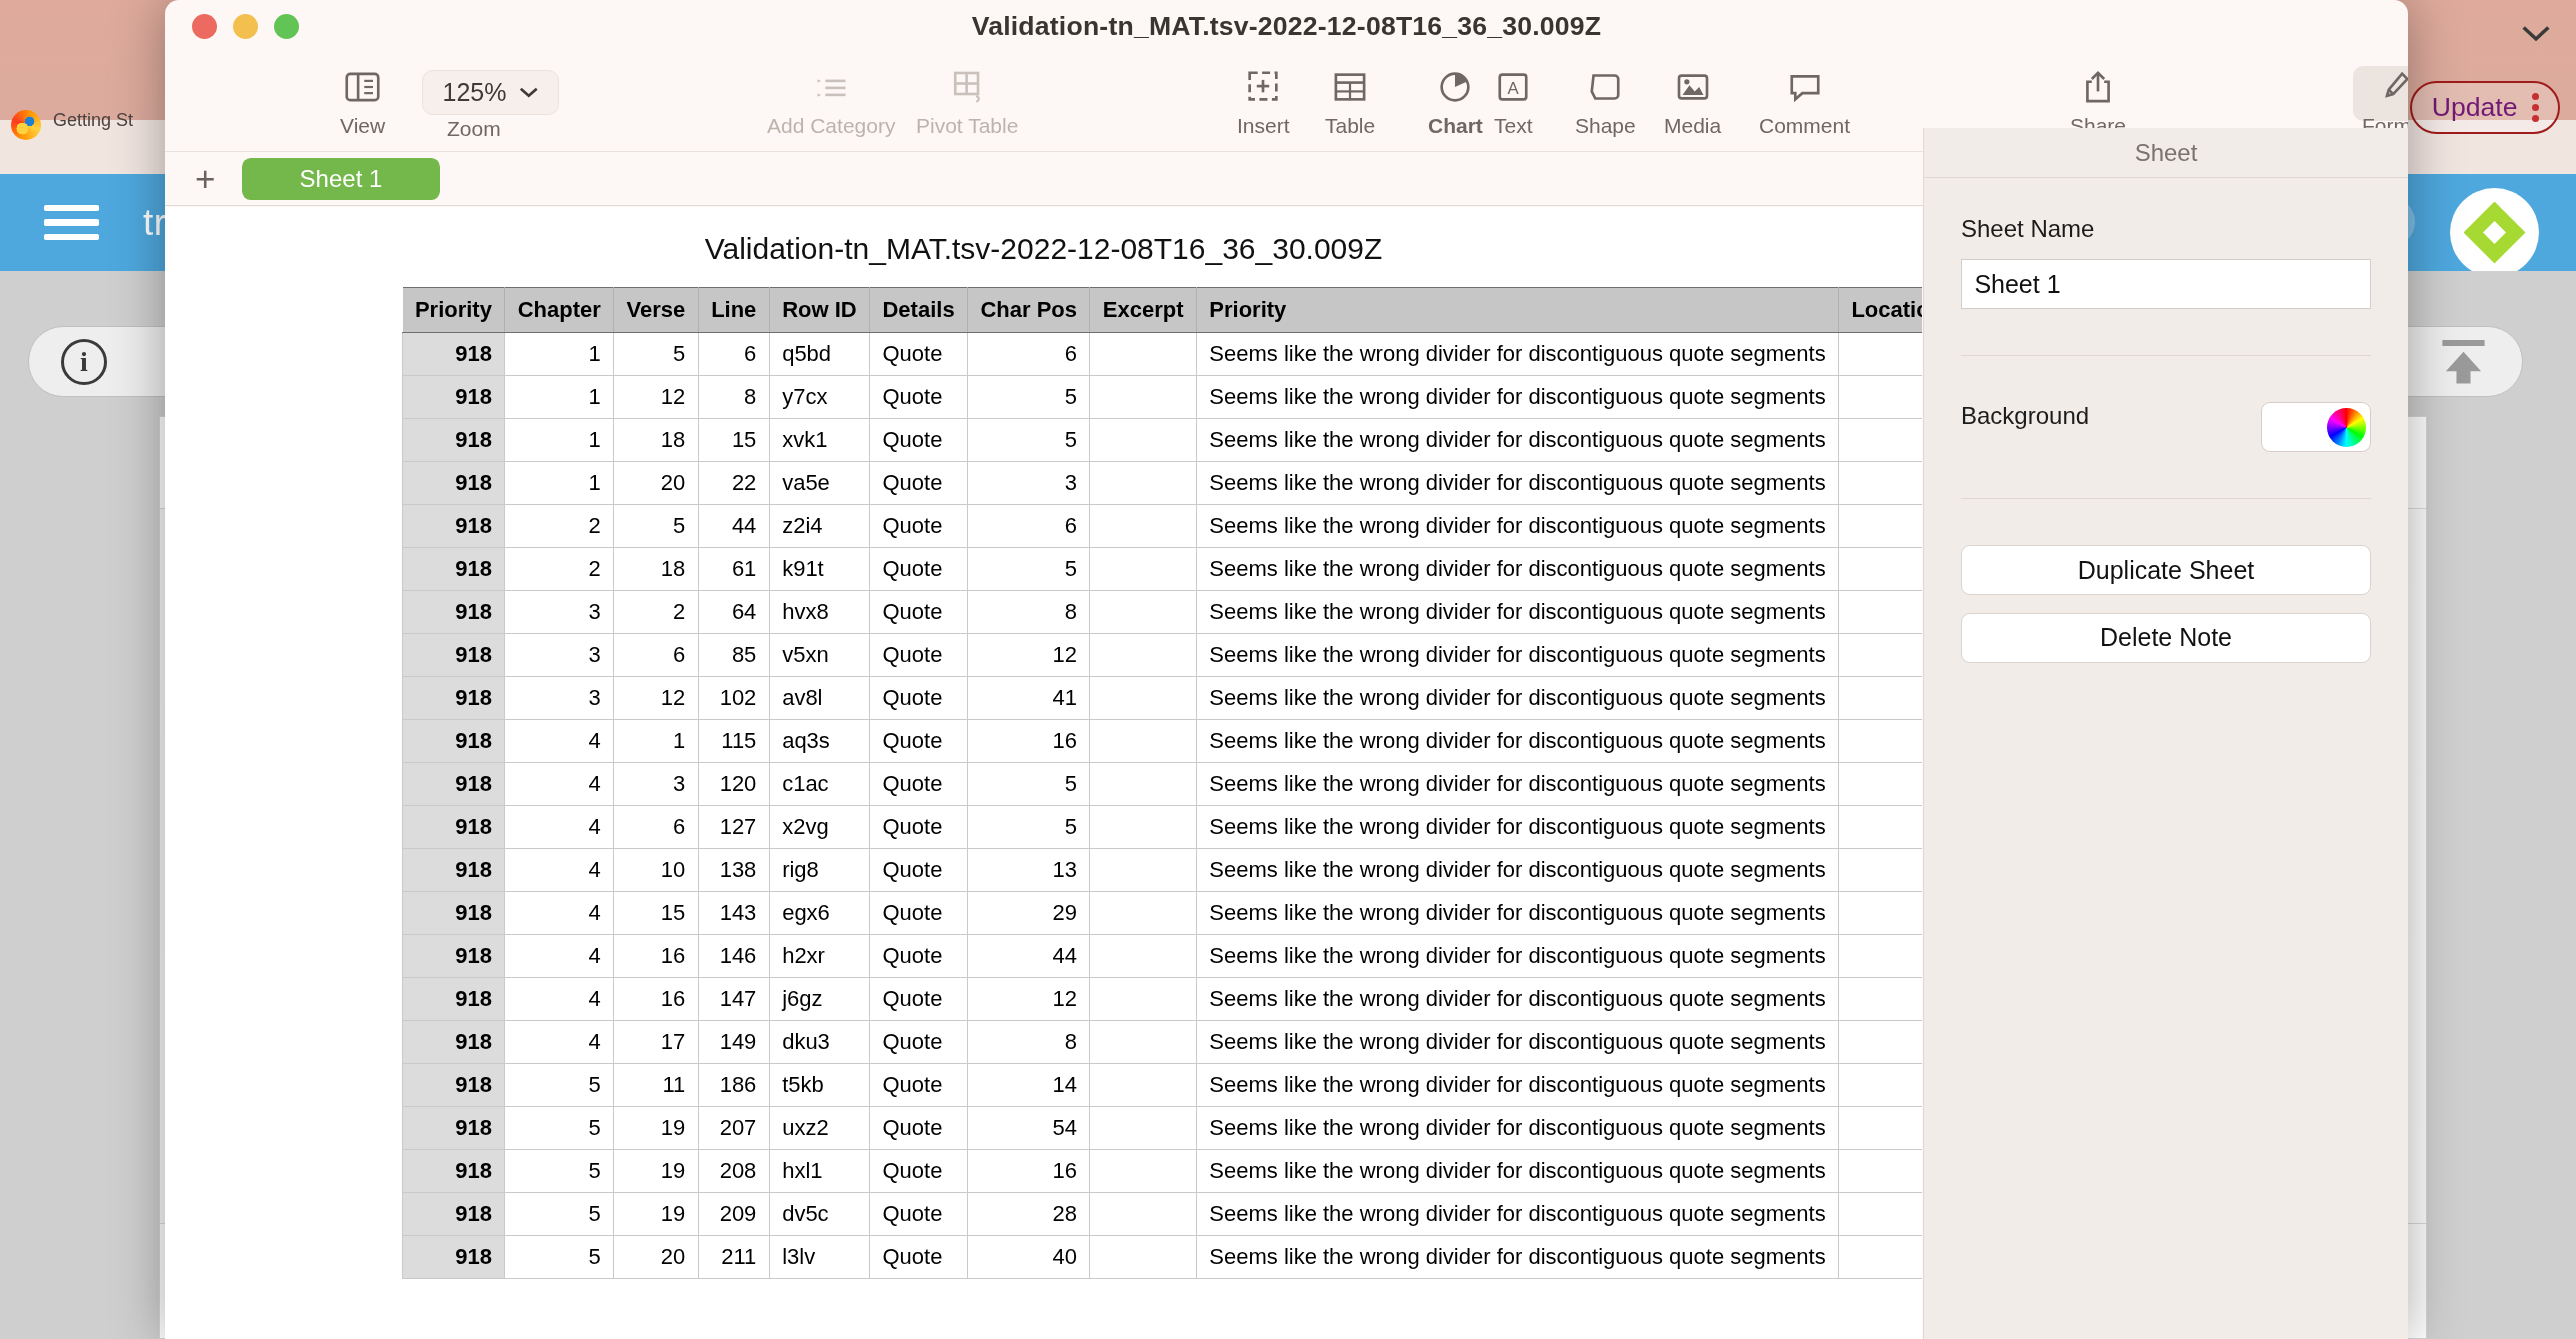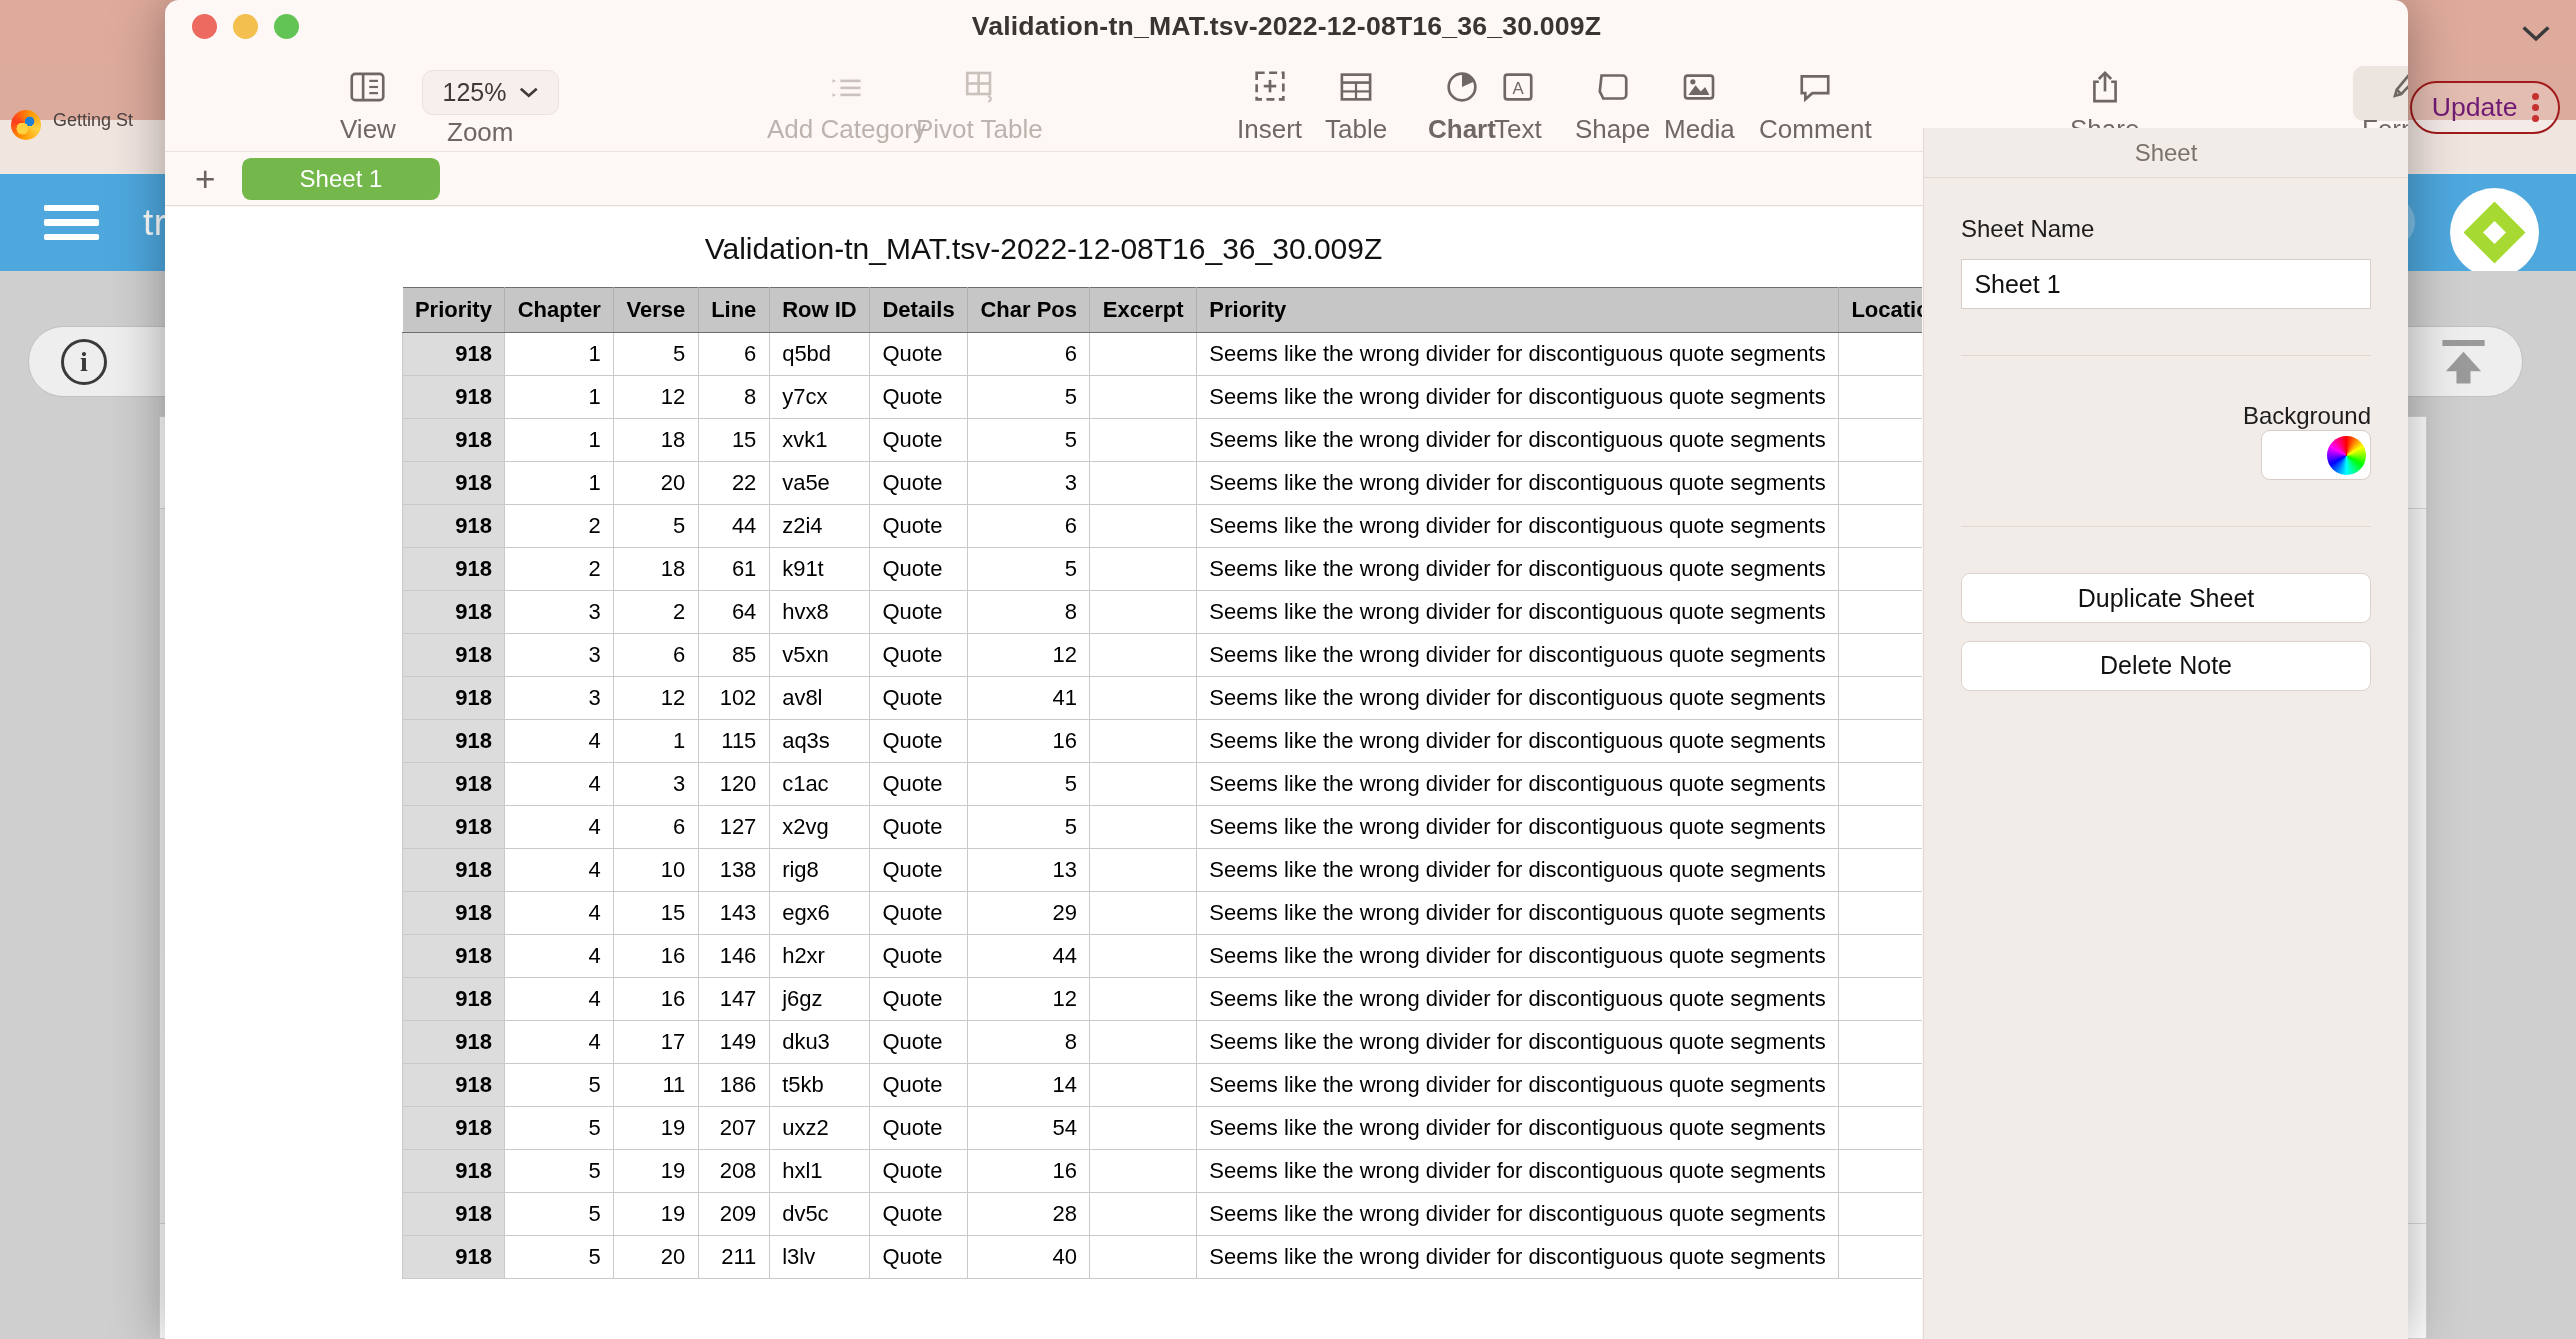--- a/index.html
+++ b/index.html
@@ -135,21 +135,21 @@
   .traffic { position: absolute; left: 26.6px; top: 14px; display: flex; gap: 16px; }
   .traffic i { width: 25px; height: 25px; border-radius: 50%; display: block; }
   .t-red { background: #ec6a5f; } .t-yel { background: #f3bf4f; } .t-grn { background: #61c454; }
   .wintitle {
     position: absolute; left: 0; right: 0; top: 10.6px; text-align: center;
     font-size: 26.6px; font-weight: bold; color: #3b3532; letter-spacing: 0.2px;
   }
 
   .toolbar { position: relative; height: 85px; }
   .tb-item { position: absolute; top: 0; display: flex; flex-direction: column; align-items: center; gap: 7px; }
-  .tb-item .lbl { font-size: 26px; color: #6f6763; white-space: nowrap; }
+  .tb-item .lbl { font-size: 21px; color: #6f6763; white-space: nowrap; }
   .tb-item.dim .lbl { color: #bdb3ae; }
   .tb-icon { height: 41px; display: flex; align-items: center; justify-content: center; color: #6f6763; }
   .tb-item.dim .tb-icon { color: #cbc1bc; }
   .zoom-pill {
     position: absolute; left: 257px; top: 3.5px;
     display: flex; align-items: center; gap: 12.4px;
     padding: 7px 19.5px; border-radius: 10.6px; background: #f6efeb;
     border: 0.9px solid #ece2dd;
     font-size: 25px; color: #3f3a37;
   }
@@ -195,21 +195,21 @@
     height: 50px; display: flex; align-items: center; justify-content: center;
     font-size: 24px; color: #7b726d; border-bottom: 0.9px solid #e1d7d2;
   }
   .insp-body { padding: 37px 37px 0; }
   .insp-label { font-size: 24px; color: #1c1c1c; margin-bottom: 16px; }
   .insp-input {
     width: 100%; height: 50px; background: #fff; border: 0.9px solid #d7cdc8;
     font-size: 25px; padding: 0 12.4px; color: #111; font-family: "Liberation Sans", sans-serif;
   }
   .insp-div { border-top: 0.9px solid #e1d7d2; margin: 46px 0; }
-  .insp-row { display: flex; align-items: flex-end; justify-content: space-between; flex-direction: column; }
+  .insp-row { display: flex; align-items: flex-start; justify-content: space-between; }
   .swatch {
     width: 110px; height: 50px; background: #fff; border: 0.9px solid #d7cdc8; border-radius: 8.9px;
     display: flex; align-items: center; justify-content: flex-end; overflow: hidden;
   }
   .swatch .wheel {
     width: 39px; height: 39px; margin-right: 4.4px; border-radius: 50%;
     background: conic-gradient(#ff0000,#ffff00,#00ff00,#00ffff,#0000ff,#ff00ff,#ff0000);
   }
   .insp-btn {
     width: 100%; height: 50px; background: #fff; border: 0.9px solid #ddd3ce; border-radius: 8.9px;

